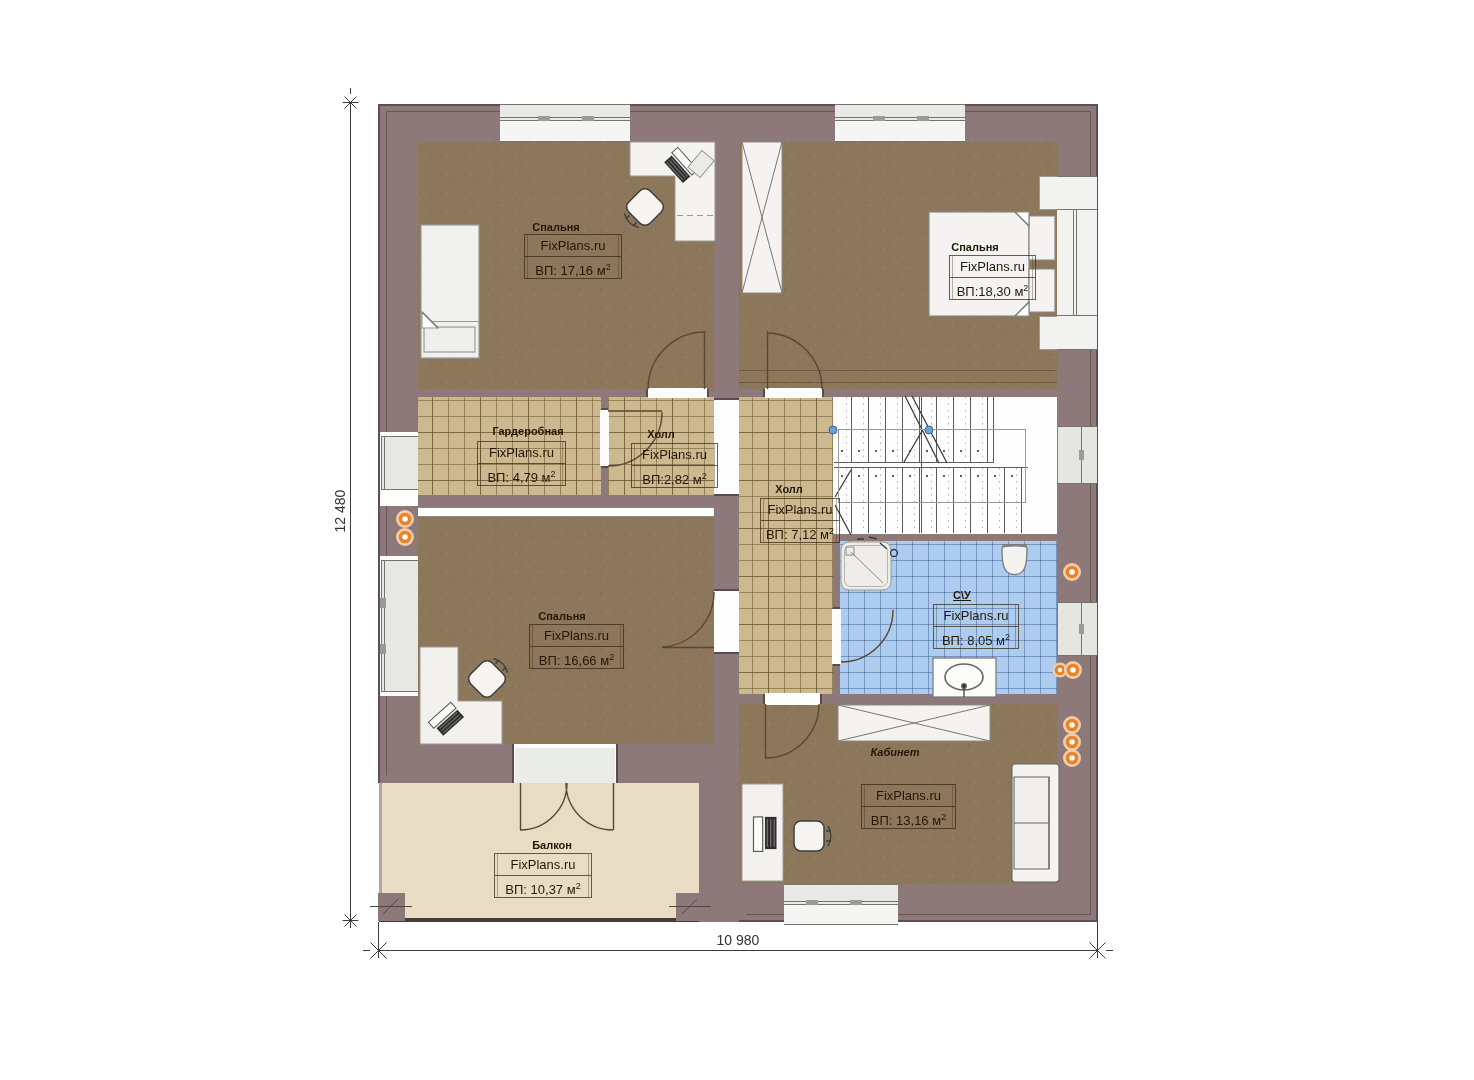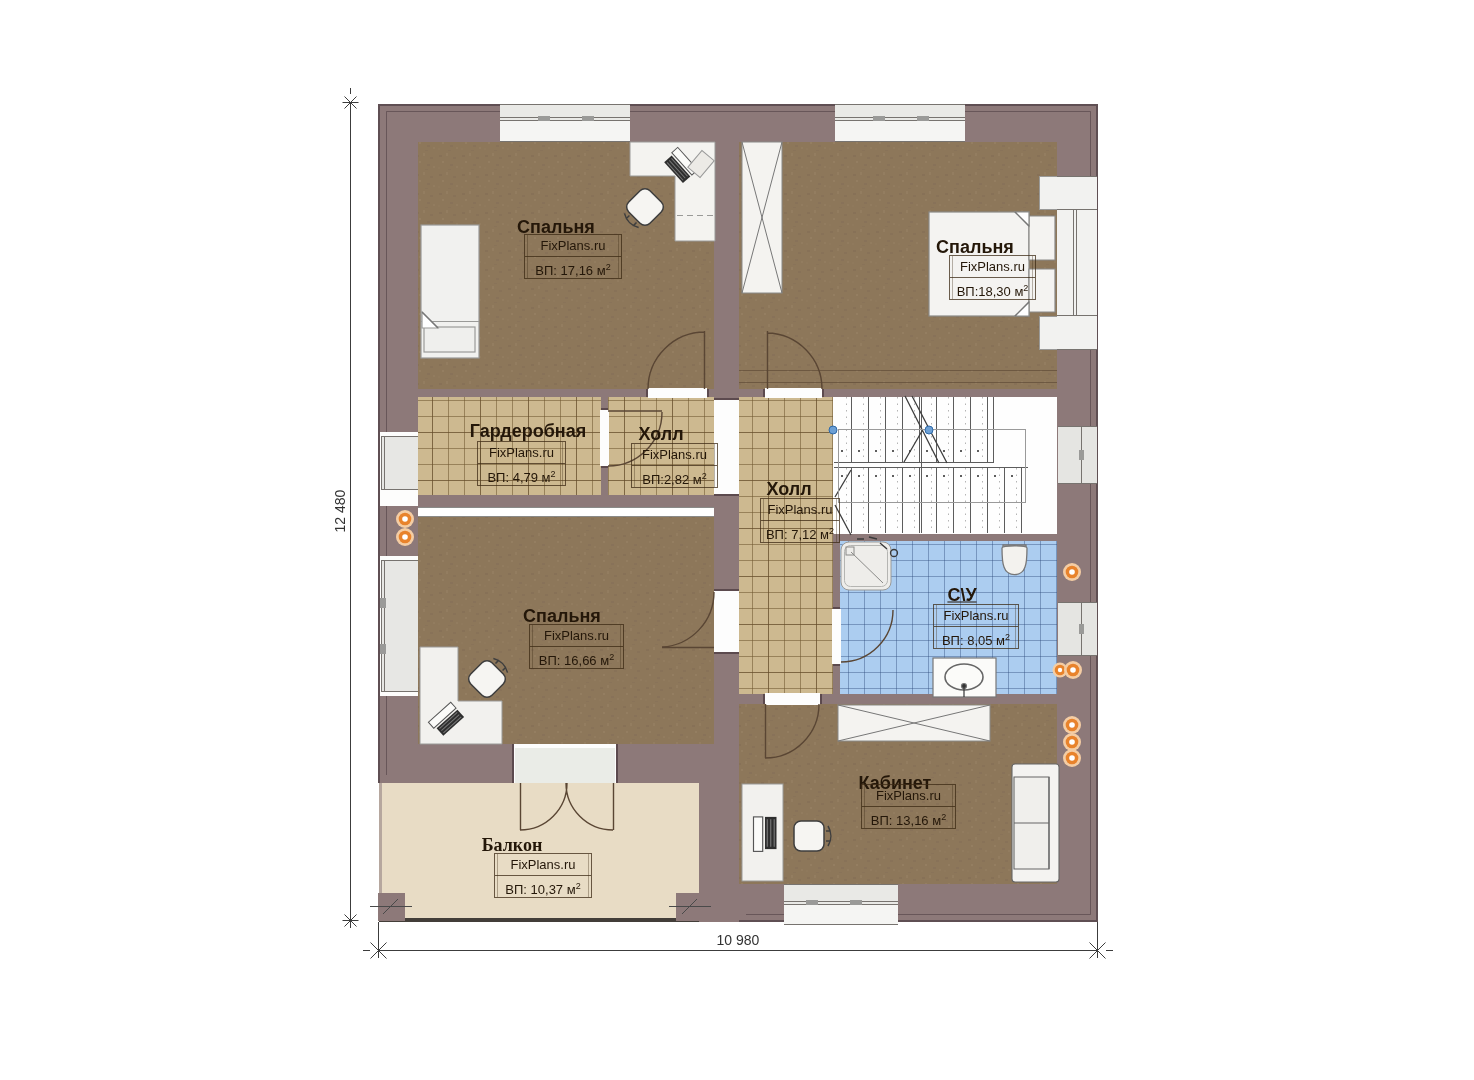--- a/index.html
+++ b/index.html
@@ -415,21 +415,21 @@
 <path d="M370 906.5h42M383 914l15 -15M669 906.5h42M682 914l15 -15"></path>
 </g>
 
 <g fill="#333" font-size="14" font-family="Liberation Sans,sans-serif">
 <text x="738" y="945" text-anchor="middle">10 980</text>
 <text x="345" y="511" text-anchor="middle" transform="rotate(-90 345 511)">12 480</text>
 </g>
 </svg>
 
 <style>
-.nm{position:absolute;font-weight:bold;font-size:18px;color:#241709;white-space:nowrap;transform:translate(-50%,-50%);}
+.nm{position:absolute;font-weight:bold;font-size:11px;color:#241709;white-space:nowrap;transform:translate(-50%,-50%);}
 .bx{position:absolute;border:1px solid rgba(60,42,20,.75);color:#241709;font-size:13px;text-align:center;margin-left:12px;}
 .bx div{height:21px;line-height:21px;white-space:nowrap;overflow:visible;}
 .bx div+div{border-top:1px solid rgba(60,42,20,.75);}
 .bx sup{font-size:9px;}
 .bx::before{content:"";position:absolute;left:2px;top:0;bottom:0;border-left:1px solid rgba(60,42,20,.35);}
 .bx::after{content:"";position:absolute;right:2px;top:0;bottom:0;border-right:1px solid rgba(60,42,20,.35);}
 </style>
 
 <div class="nm" style="left:556px;top:227px;">Спальня</div>
 <div class="bx" style="left:512px;top:234px;width:96px;">
@@ -466,24 +466,24 @@
       <div>FixPlans.ru</div>
       <div>ВП: 8,05 м<sup>2</sup></div>
     </div>
 
 <div class="nm" style="left:562px;top:616px;">Спальня</div>
 <div class="bx" style="left:517px;top:624px;width:93px;">
       <div>FixPlans.ru</div>
       <div>ВП: 16,66 м<sup>2</sup></div>
     </div>
 
-<div class="nm" style="left:512px;top:845px;font-family:Liberation Serif, serif;">Балкон</div>
+<div class="nm" style="left:552px;top:845px;">Балкон</div>
 <div class="bx" style="left:482px;top:853px;width:96px;">
       <div>FixPlans.ru</div>
       <div>ВП: 10,37 м<sup>2</sup></div>
     </div>
 
-<div class="nm" style="left:895px;top:783px;">Кабинет</div>
+<div class="nm" style="left:895px;top:752px;font-style:italic;">Кабинет</div>
 <div class="bx" style="left:849px;top:784px;width:93px;">
       <div>FixPlans.ru</div>
       <div>ВП: 13,16 м<sup>2</sup></div>
     </div>
 </div>
 
 </body></html>

